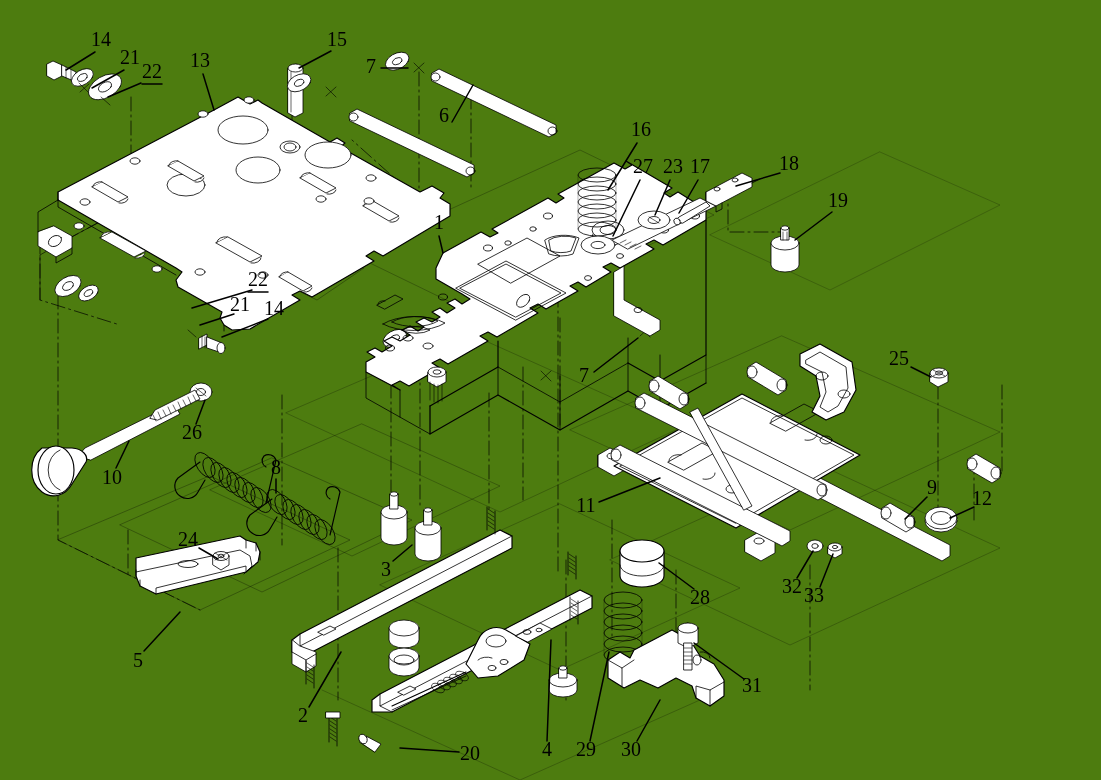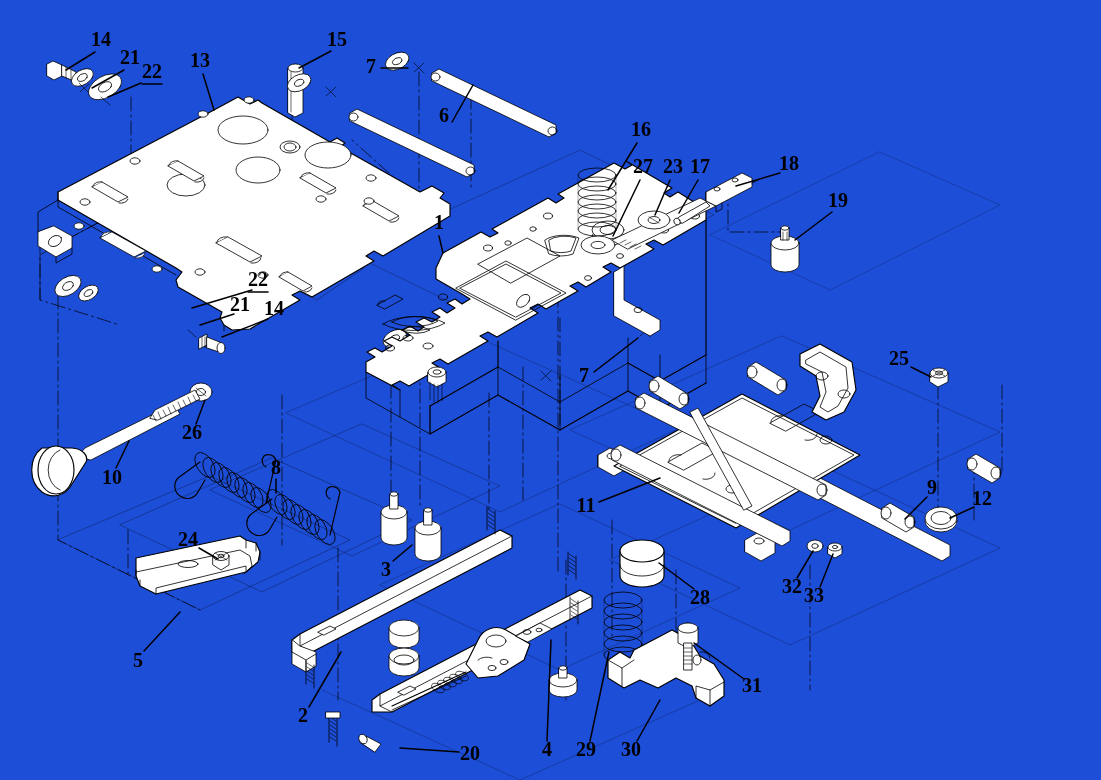--- a/index.html
+++ b/index.html
@@ -1,21 +1,21 @@
 <!DOCTYPE html>
 <html><head>
 <meta charset="utf-8">
 <title>Exploded Parts Diagram</title>
 <style>
   html,body{margin:0;padding:0;background:#ffffff;}
   body{
     font-family:"Liberation Serif", serif;
     width:1101px;height:780px;overflow:hidden;position:relative;
   }
-  #diagram-root{position:relative;width:1101px;height:780px;background:#1d4ed8;font-weight:bold;}
+  #diagram-root{position:relative;width:1101px;height:780px;background:#4d7c0f;}
   svg#parts-svg{display:block;width:1101px;height:780px;}
   .ln{fill:none;stroke:#000;stroke-width:1.15;stroke-linecap:round;stroke-linejoin:round;}
   .ln-thin{fill:none;stroke:#000;stroke-width:0.8;stroke-linecap:round;stroke-linejoin:round;}
   .ln-hair{fill:none;stroke:#000;stroke-width:0.6;stroke-linecap:round;stroke-linejoin:round;}
   .fillw{fill:#ffffff;stroke:#000;stroke-width:1.15;stroke-linejoin:round;stroke-linecap:round;}
   .fillw-t{fill:#ffffff;stroke:#000;stroke-width:0.8;stroke-linejoin:round;stroke-linecap:round;}
   .phantom{fill:none;stroke:#000;stroke-width:0.7;stroke-dasharray:14 4 2 4;stroke-linecap:round;}
   .leader{fill:none;stroke:#000;stroke-width:1.5;stroke-linecap:round;}
   .callout text{font-family:"Liberation Serif", serif;font-size:20px;fill:#000;}
   .callnum{font-family:"Liberation Serif", serif;font-size:20px;fill:#000;

